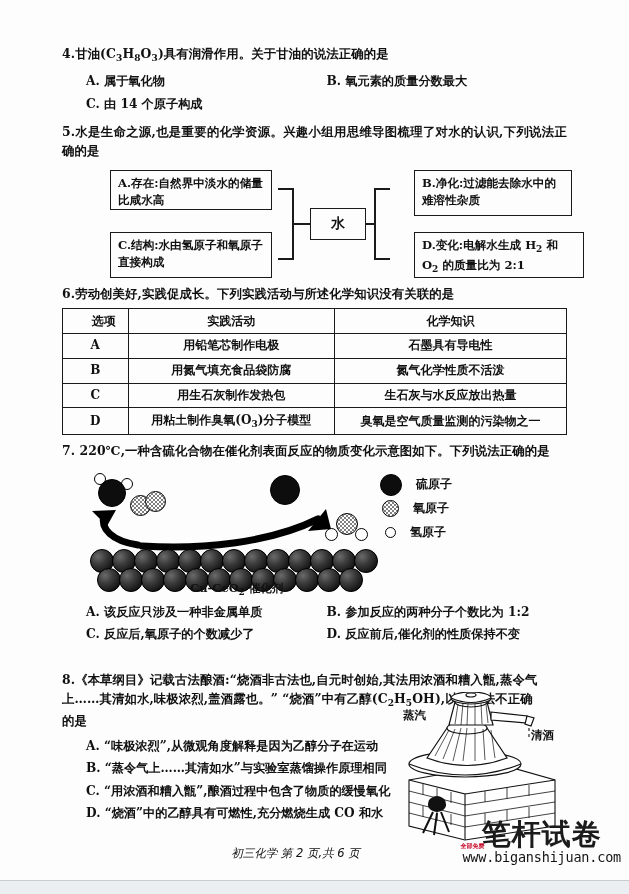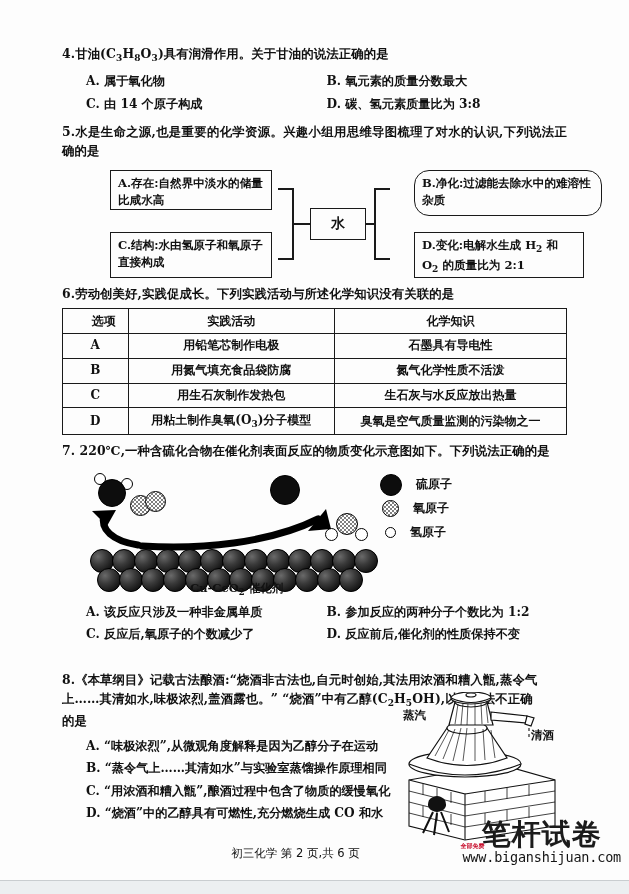--- a/index.html
+++ b/index.html
@@ -70,21 +70,21 @@
     position: absolute;
     border: 1.6px solid #1a1a1a;
     box-sizing: border-box;
     font-size: 11.6px;
     font-weight: bold;
     line-height: 1.5;
     padding: 4px 6px 4px 7px;
   }
   .mm-a { left: 48px;  top: 0px;   width: 162px; height: 40px; }
   .mm-c { left: 48px;  top: 62px;  width: 162px; height: 46px; }
-  .mm-b { left: 352px; top: 0px;   width: 188px; height: 46px; border-radius: 15px; }
+  .mm-b { left: 352px; top: 0px;   width: 158px; height: 46px; }
   .mm-d { left: 352px; top: 62px;  width: 170px; height: 46px; }
   .mm-center {
     position: absolute;
     left: 248px; top: 38px;
     width: 56px; height: 32px;
     border: 1.6px solid #1a1a1a;
     box-sizing: border-box;
     display: flex;
     align-items: center;
     justify-content: center;
@@ -223,20 +223,21 @@
   
   .footer {
     position: absolute;
     left: 0;
     top: 846px;
     width: 591px;
     text-align: center;
     font-size: 11.5px;
     font-family: "DejaVu Sans", "Liberation Sans", sans-serif;
     color: #111;
+    font-style: italic;
   }
   .watermark {
     position: absolute;
     right: 8px;
     top: 820px;
     text-align: center;
     line-height: 1;
   }
   .wm-cn {
     font-size: 29px;
@@ -288,24 +289,20 @@
           <span>A.</span>
           <span>属于氧化物</span>
         </div>
         <div class="opt">
           <span>B.</span>
           <span>氧元素的质量分数最大</span>
         </div>
         <div class="opt">
           <span>C.</span>
           <span>由 14 个原子构成</span>
-        </div>
-        <div class="opt">
-          <span>D.</span>
-          <span>碳、氢元素质量比为 3:8</span>
         </div>
       </div>
     </div>
 
     <div class="q">
       <div class="q-stem">5.水是生命之源,也是重要的化学资源。兴趣小组用思维导图梳理了对水的认识,下列说法正确的是</div>
 
       <div class="mindmap">
         <div class="mm-box mm-a">A.存在:自然界中淡水的储量比咸水高</div>
         <div class="mm-box mm-c">C.结构:水由氢原子和氧原子直接构成</div>

